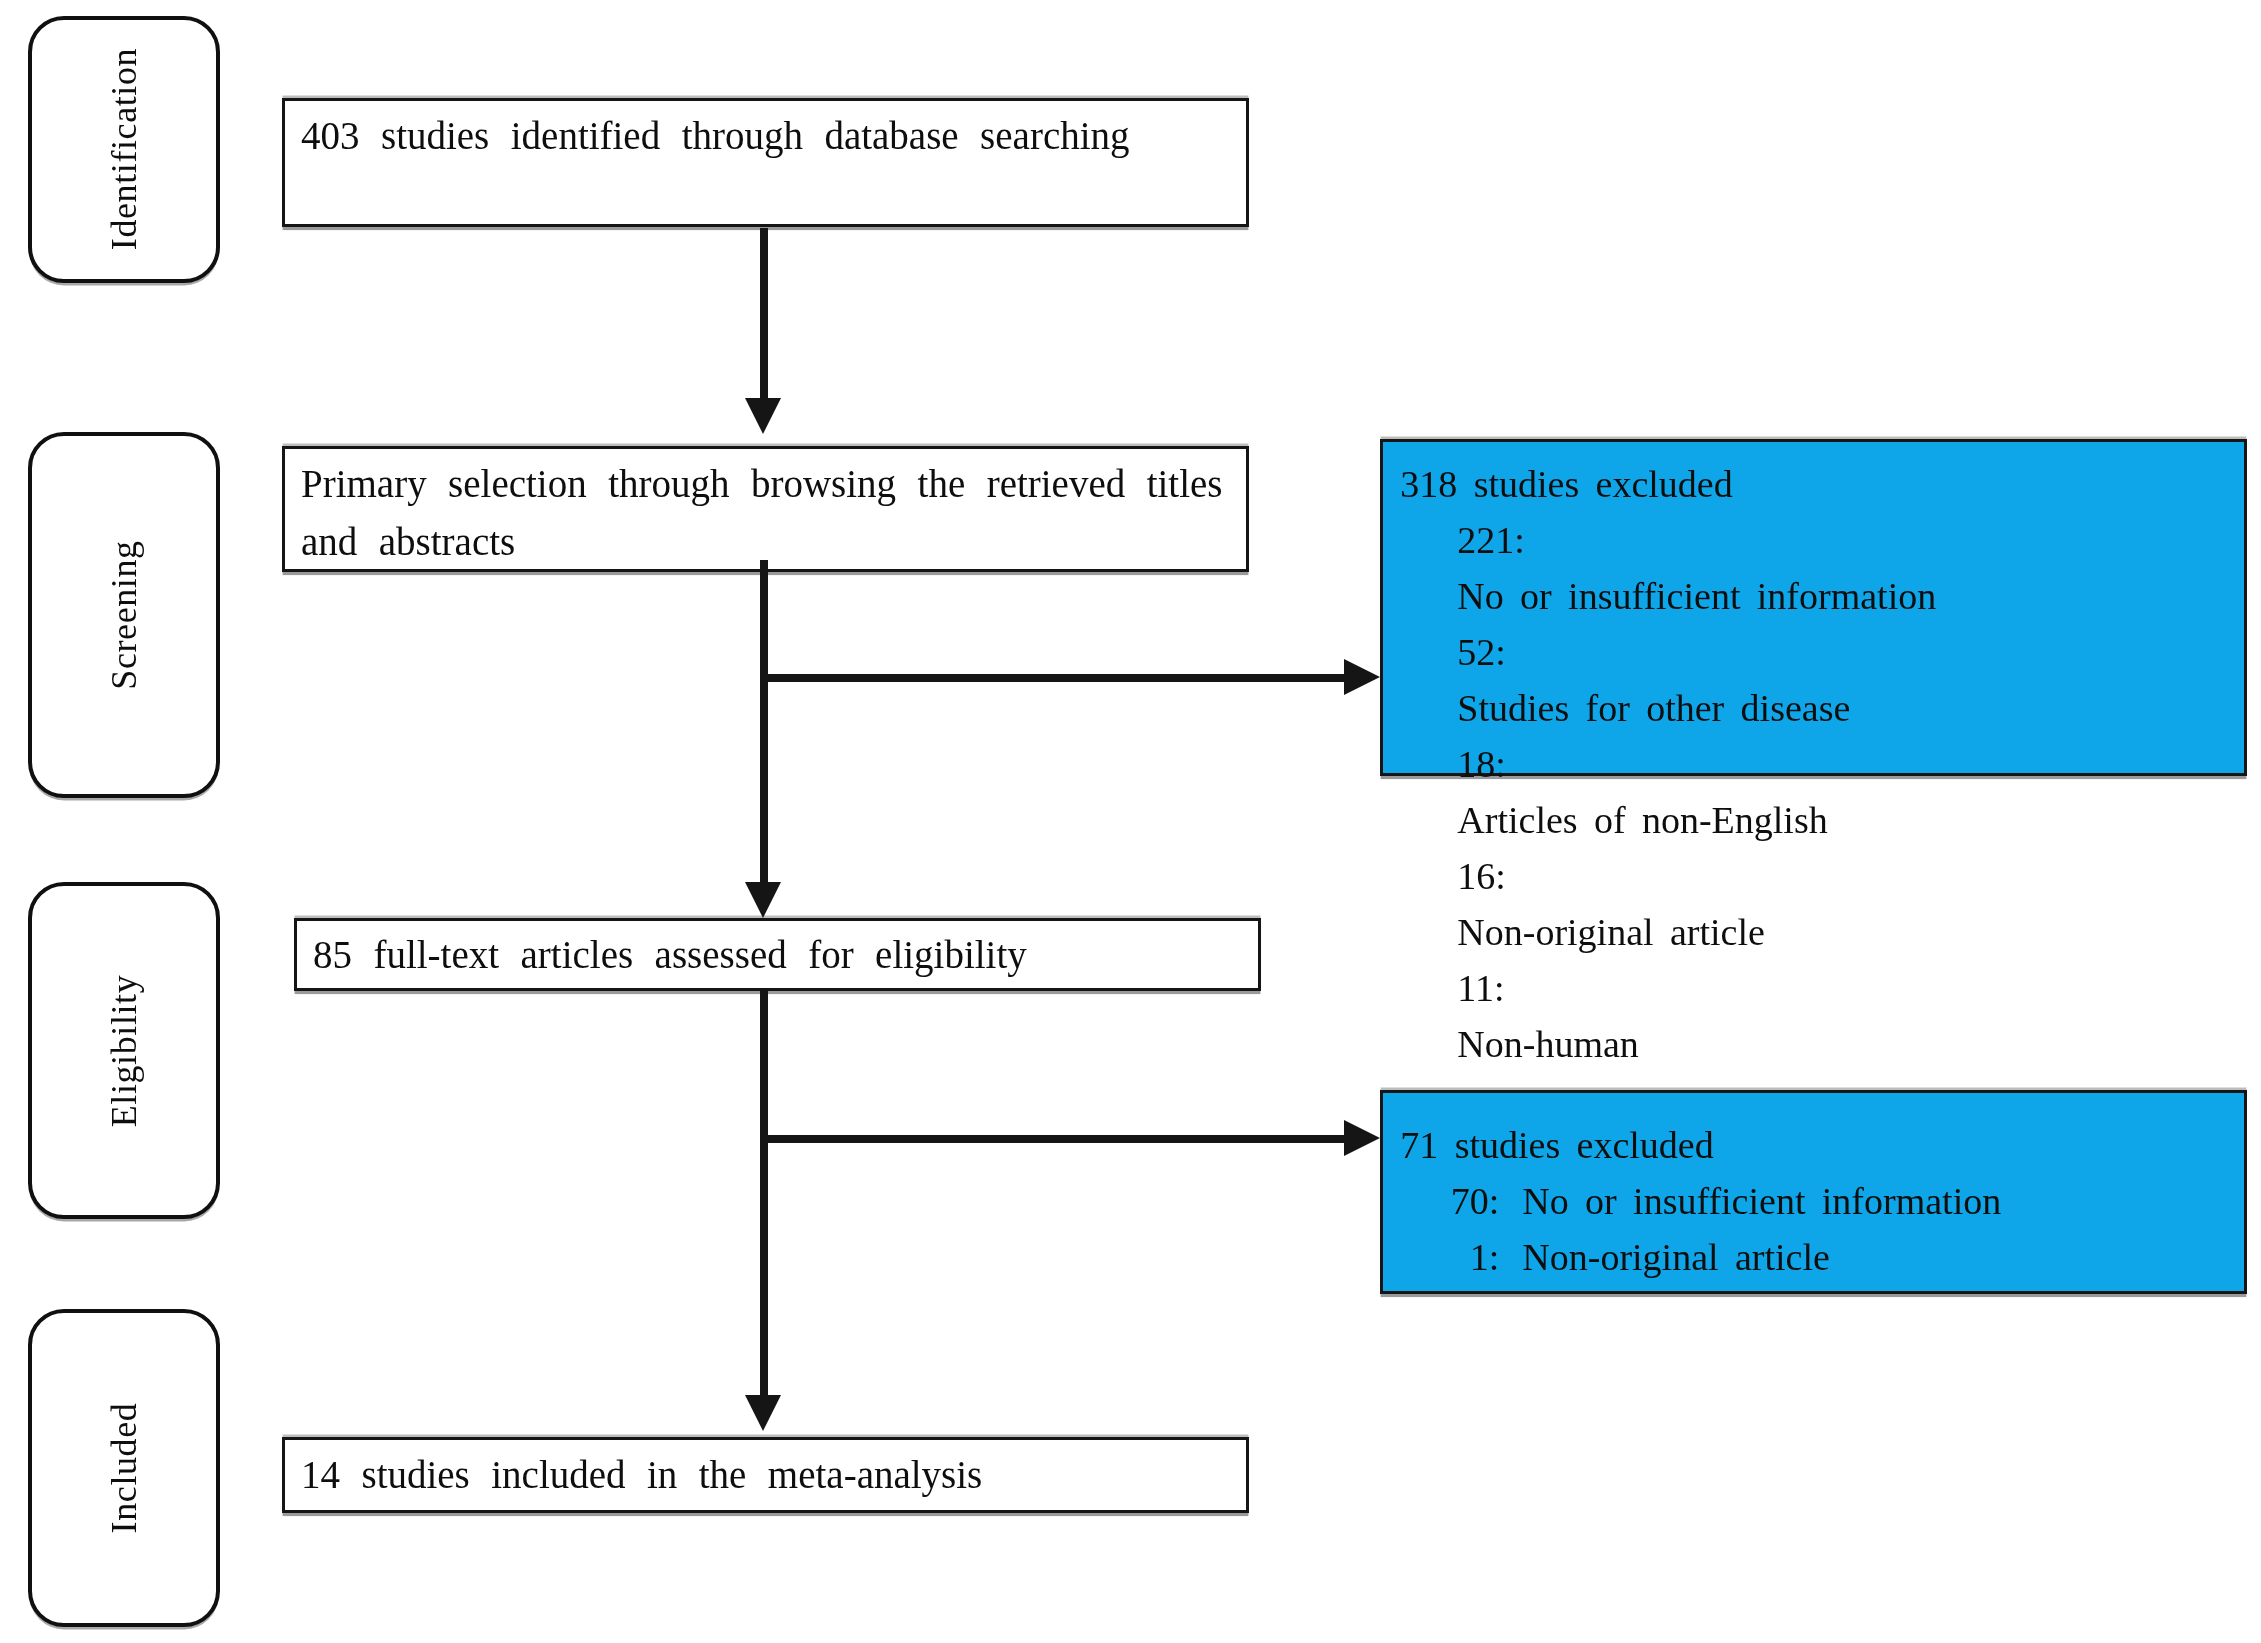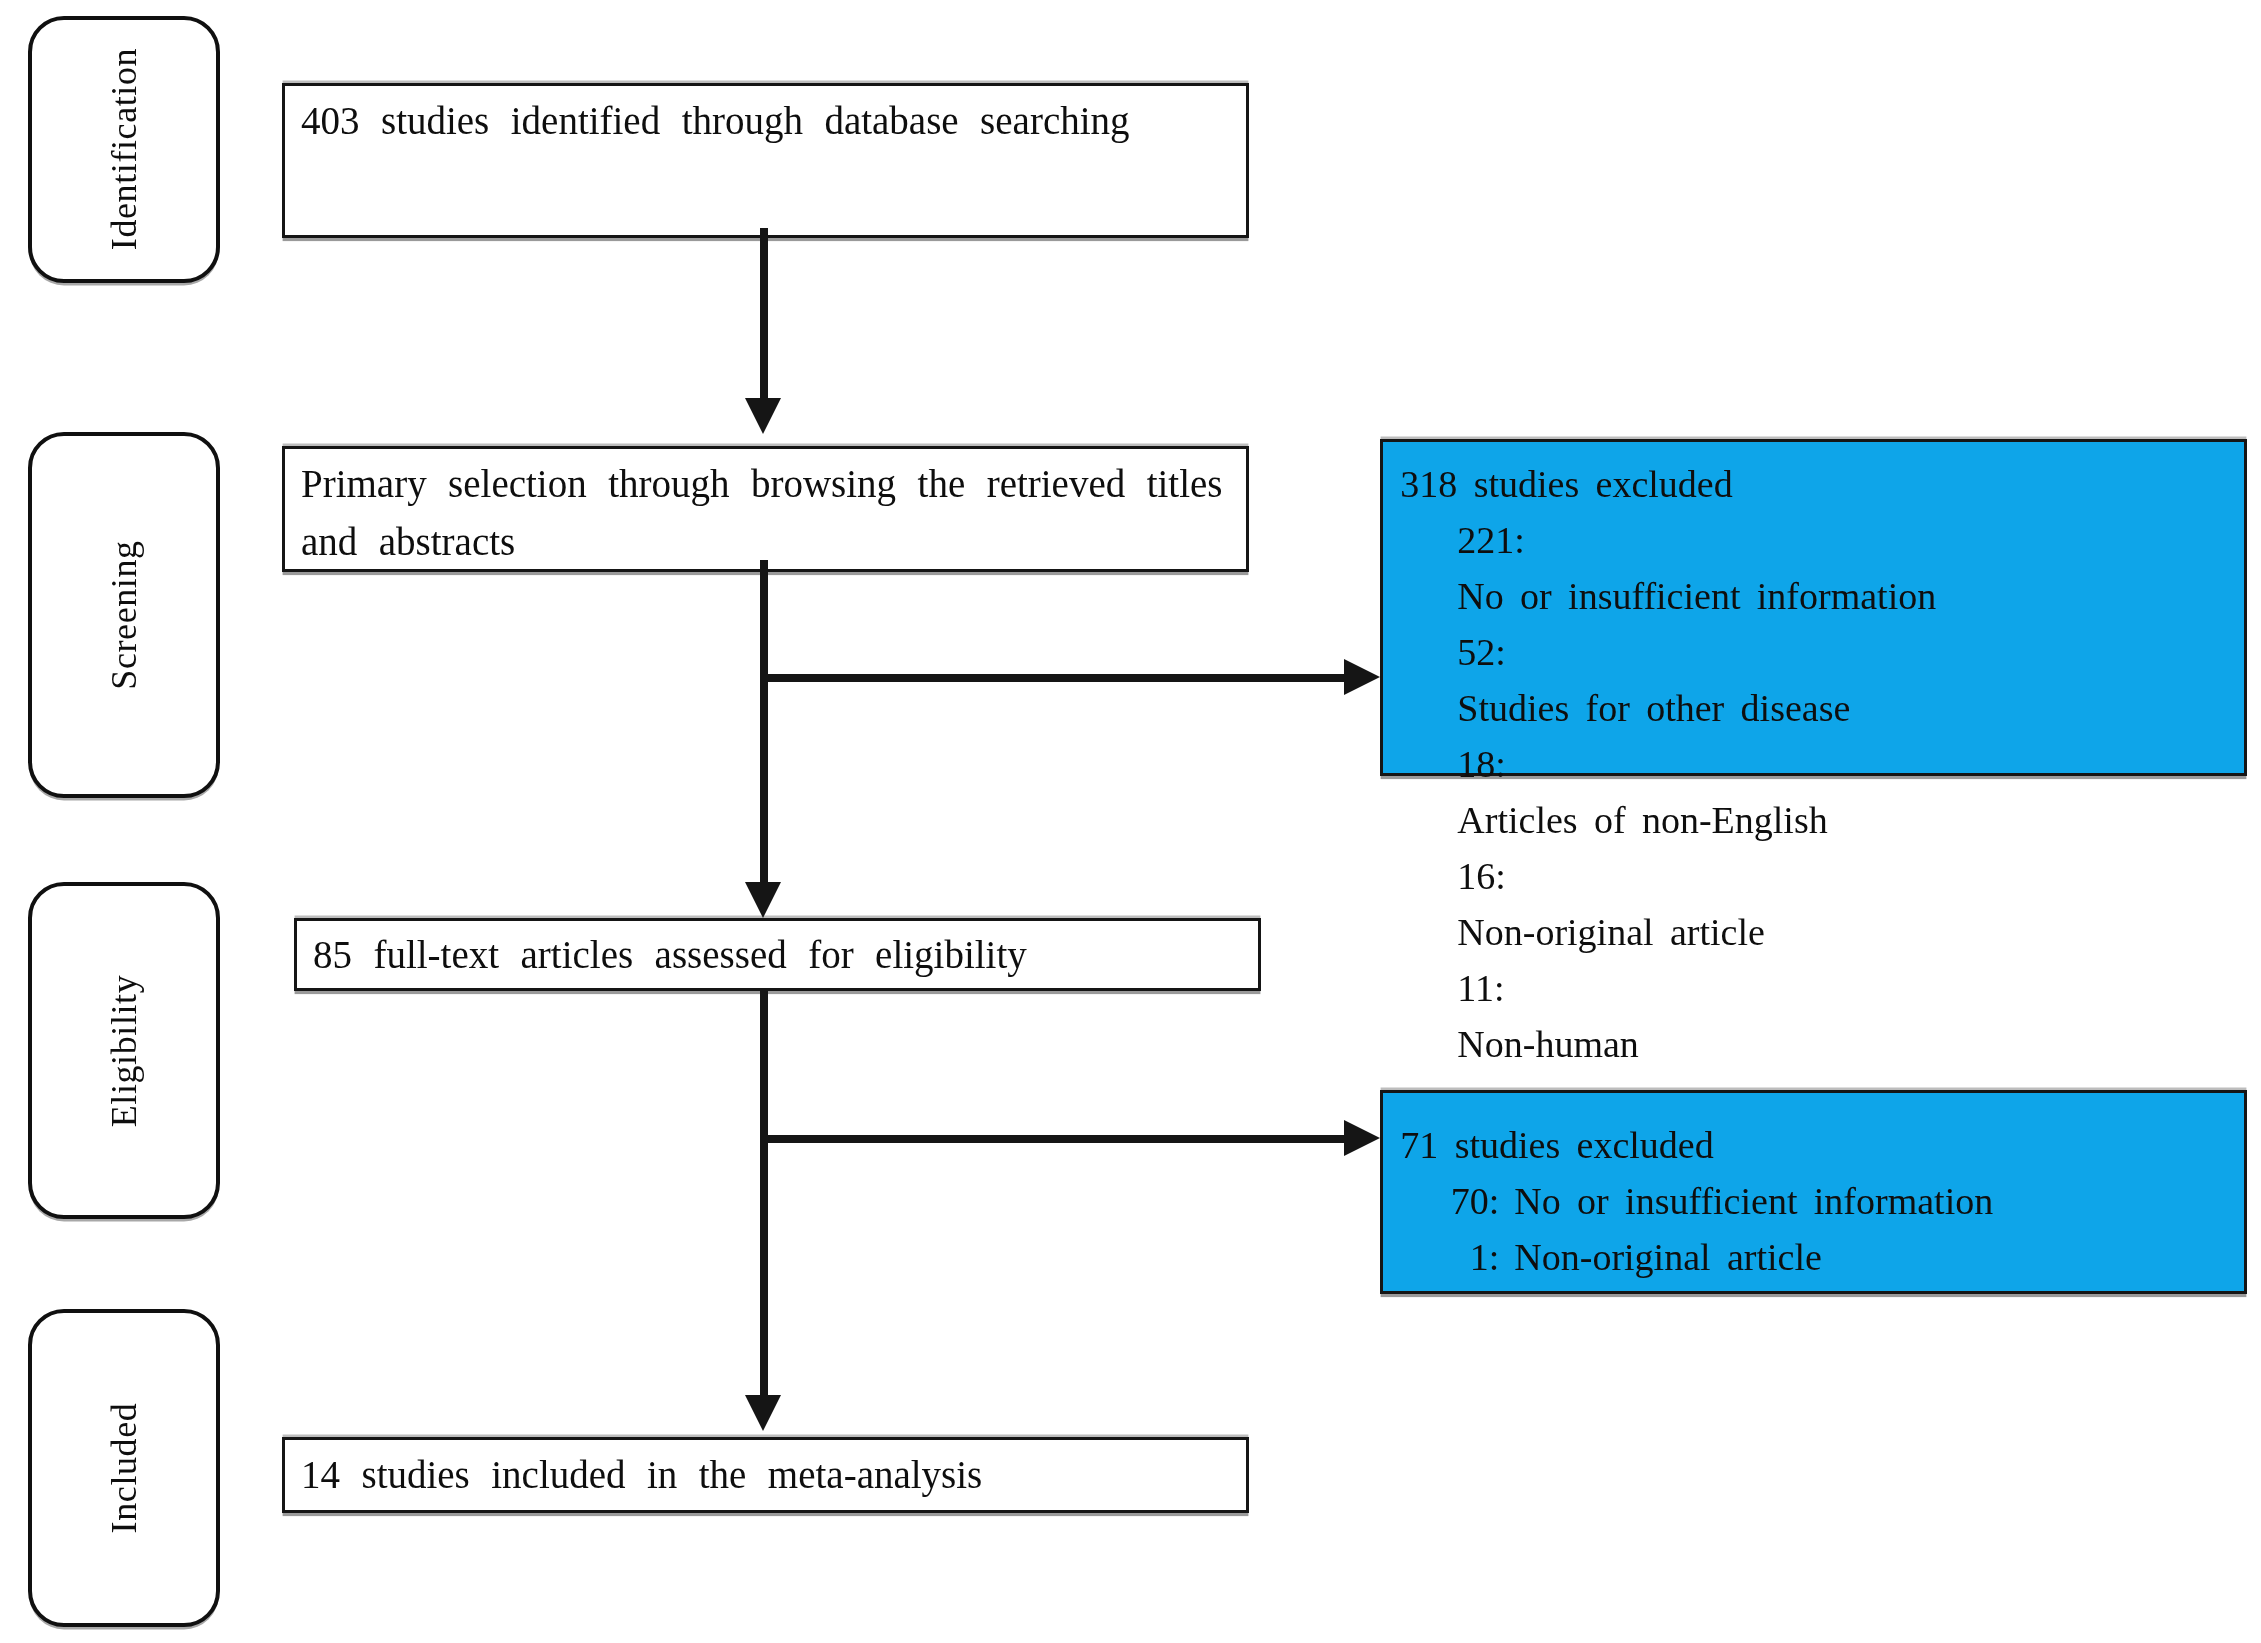--- a/index.html
+++ b/index.html
@@ -50,21 +50,21 @@
     border:3.1px solid #151515;background:#0ea5e9;
     box-sizing:border-box;
     font-size:38px;line-height:56px;
     padding:13.6px 15px 11px 17.3px;
     word-spacing:0.18em;
     box-shadow:0 -3.1px 0 -0.6px #bdbdbd,0 3.7px 0 -0.6px #9a9a9a;
   }
   .exclbox .reason{display:flex;}
   .x1 .reason{padding-left:57px;flex-direction:column;}
   .x1 .rnum{margin-right:15px;text-align:left;}
-  .x2 .reason{padding-left:0;}
+  .x2 .reason{padding-left:0;gap:8px;}
   .x2 .rnum{width:99px;margin-right:15px;text-align:right;}
   .x2{padding-top:23.5px;}
 
   
   .shaft-v{position:absolute;width:8px;background:#151515;}
   .shaft-h{position:absolute;height:8px;background:#151515;}
   .head-down{
     position:absolute;width:0;height:0;
     border-left:18.6px solid transparent;
     border-right:18.6px solid transparent;
@@ -88,21 +88,21 @@
   <div class="stage" style="top:432px;height:366px;">
     <span>Screening</span>
   </div>
   <div class="stage" style="top:882px;height:337px;">
     <span>Eligibility</span>
   </div>
   <div class="stage" style="top:1309px;height:318px;">
     <span>Included</span>
   </div>
 
-  <div class="flowbox" style="top:83px;height:155px;">
+  <div class="flowbox" style="top:98px;height:129px;">
     <span>403 studies identified through database searching</span>
   </div>
 
   <div class="flowbox" style="top:434px;height:126px;margin-top:12px;">
     <span>Primary selection through browsing the retrieved titles and abstracts</span>
   </div>
 
   <div class="flowbox single" style="top:918px;height:73px;margin-left:12px;">
     <span>85 full-text articles assessed for eligibility</span>
   </div>

